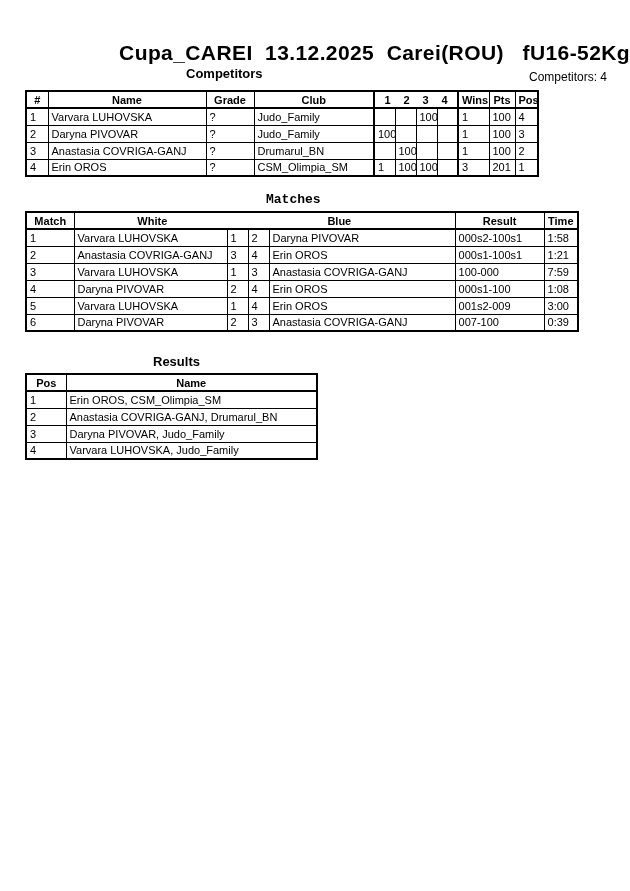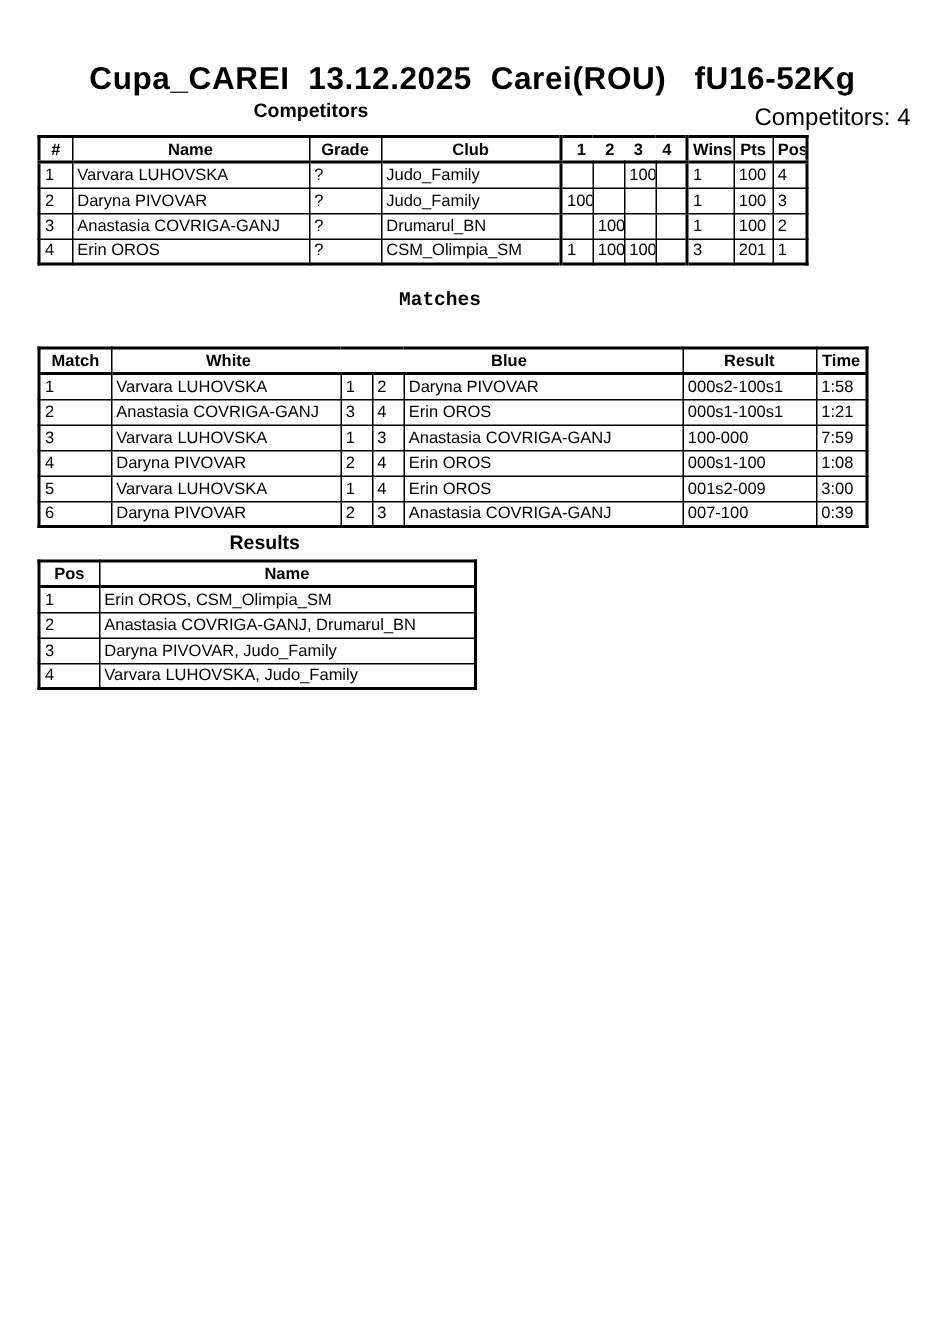--- a/index.html
+++ b/index.html
@@ -3,40 +3,40 @@
 <meta charset="utf-8">
 <style>
   * { box-sizing: border-box; }
   html,body { margin:0; padding:0; background:#fff; }
   .page {
     position:relative; width:630px; height:891px; background:#ffffff;
     font-family:"Liberation Sans","DejaVu Sans",sans-serif; color:#000;
     overflow:hidden;
   }
   .title {
-    position:absolute; top:41px; left:0; width:630px; text-align:center;
+    position:absolute; top:41px; left:0; width:630px; text-align:right;
     font-size:21px; font-weight:700; letter-spacing:0.4px; white-space:pre;
   }
   .section-label { position:absolute; font-size:13px; font-weight:700; }
-  .lbl-competitors { top:66px; left:169px; }
+  .lbl-competitors { top:66px; left:186px; }
   .lbl-matches { top:192px; left:266px;font-family:Liberation Mono, monospace; }
   .lbl-results { top:354px; left:153px; }
-  .count { position:absolute; top:70px; right:23px; font-size:16px; }
+  .count { position:absolute; top:70px; right:23px; font-size:12px; }
 
   table.tbl {
     position:absolute; border-collapse:collapse; table-layout:fixed;
     font-size:11px; border:2px solid #000; background:#fff;
   }
   .tbl th, .tbl td {
     border:1px solid #000; height:17px; padding:0 3px;
     white-space:nowrap; overflow:hidden; font-weight:400; text-align:left;
   }
   .tbl thead th { font-weight:700; border-bottom:2px solid #000; text-align:center; }
   .tbl-competitors { top:90px;  left:25px; width:512px; }
-  .tbl-matches     { top:231px; left:25px; width:552px; }
+  .tbl-matches     { top:211px; left:25px; width:552px; }
   .tbl-results     { top:373px; left:25px; width:291px; }
   .c { text-align:center; }
   .bl2 { border-left:2px solid #000 !important;margin-left:35px; }
   .group-th { padding:0; }
   .group-th span { display:inline-block; text-align:center; }
   .rounds-group span { width:25%; }
   .wb-group .w { width:40%; }
   .wb-group .b { width:60%; }
   .bold { font-weight:700; }
 </style>

